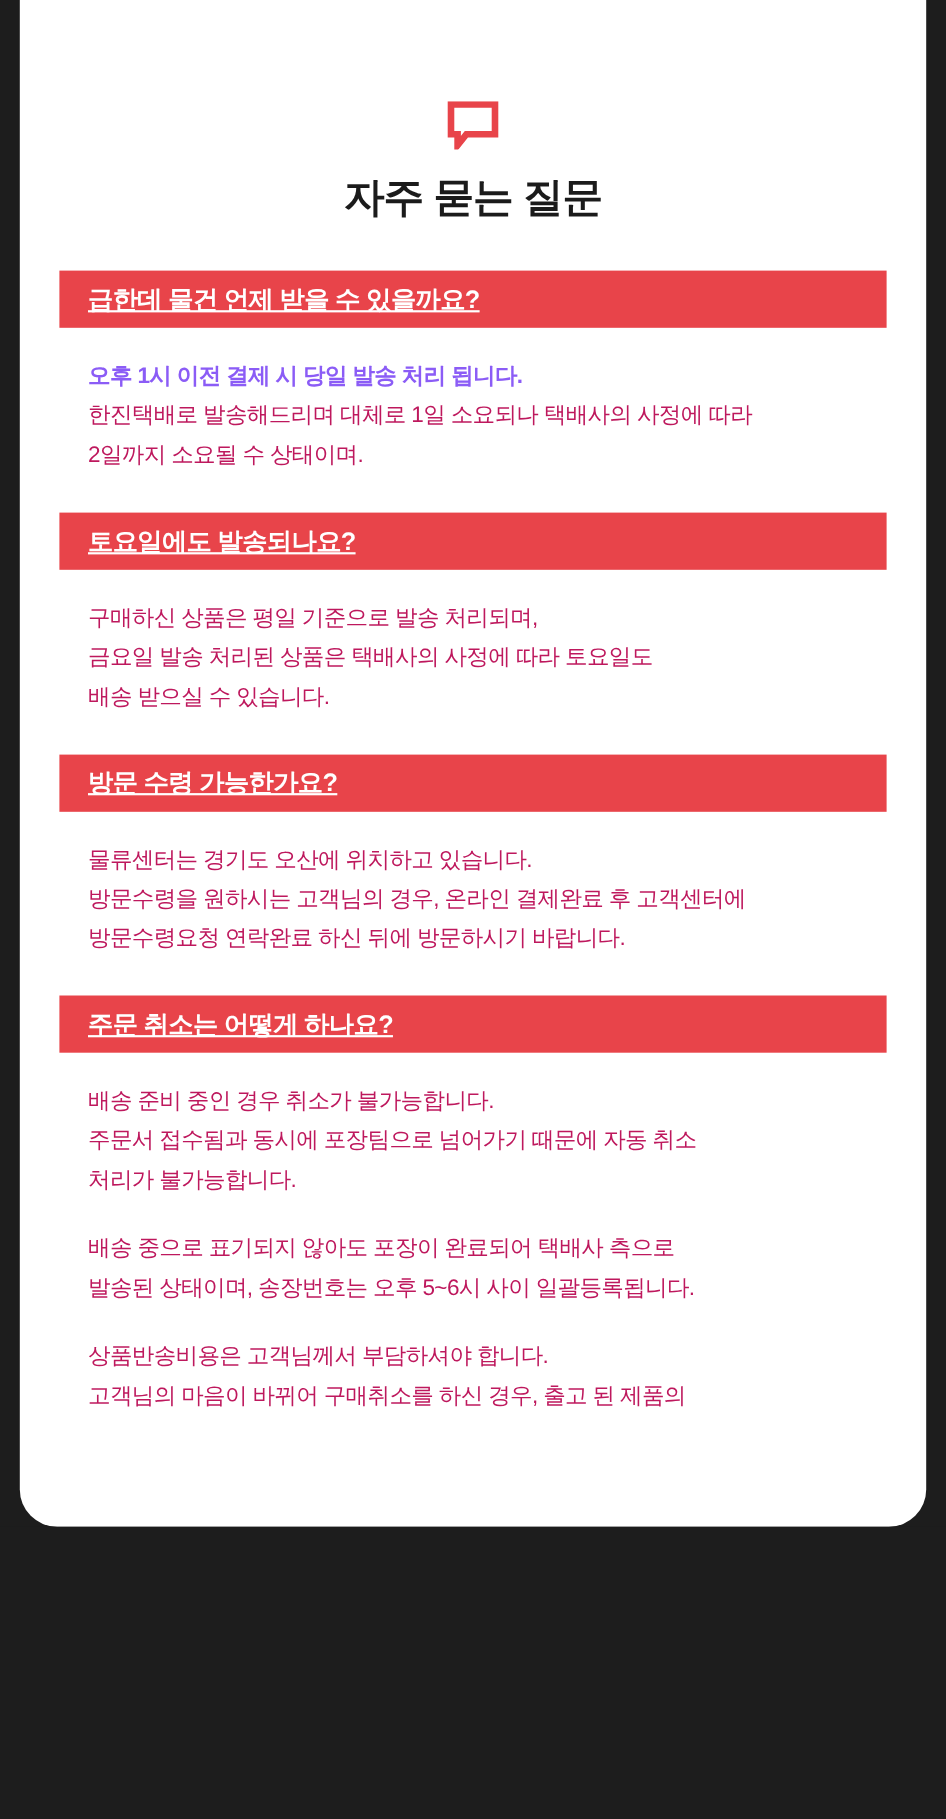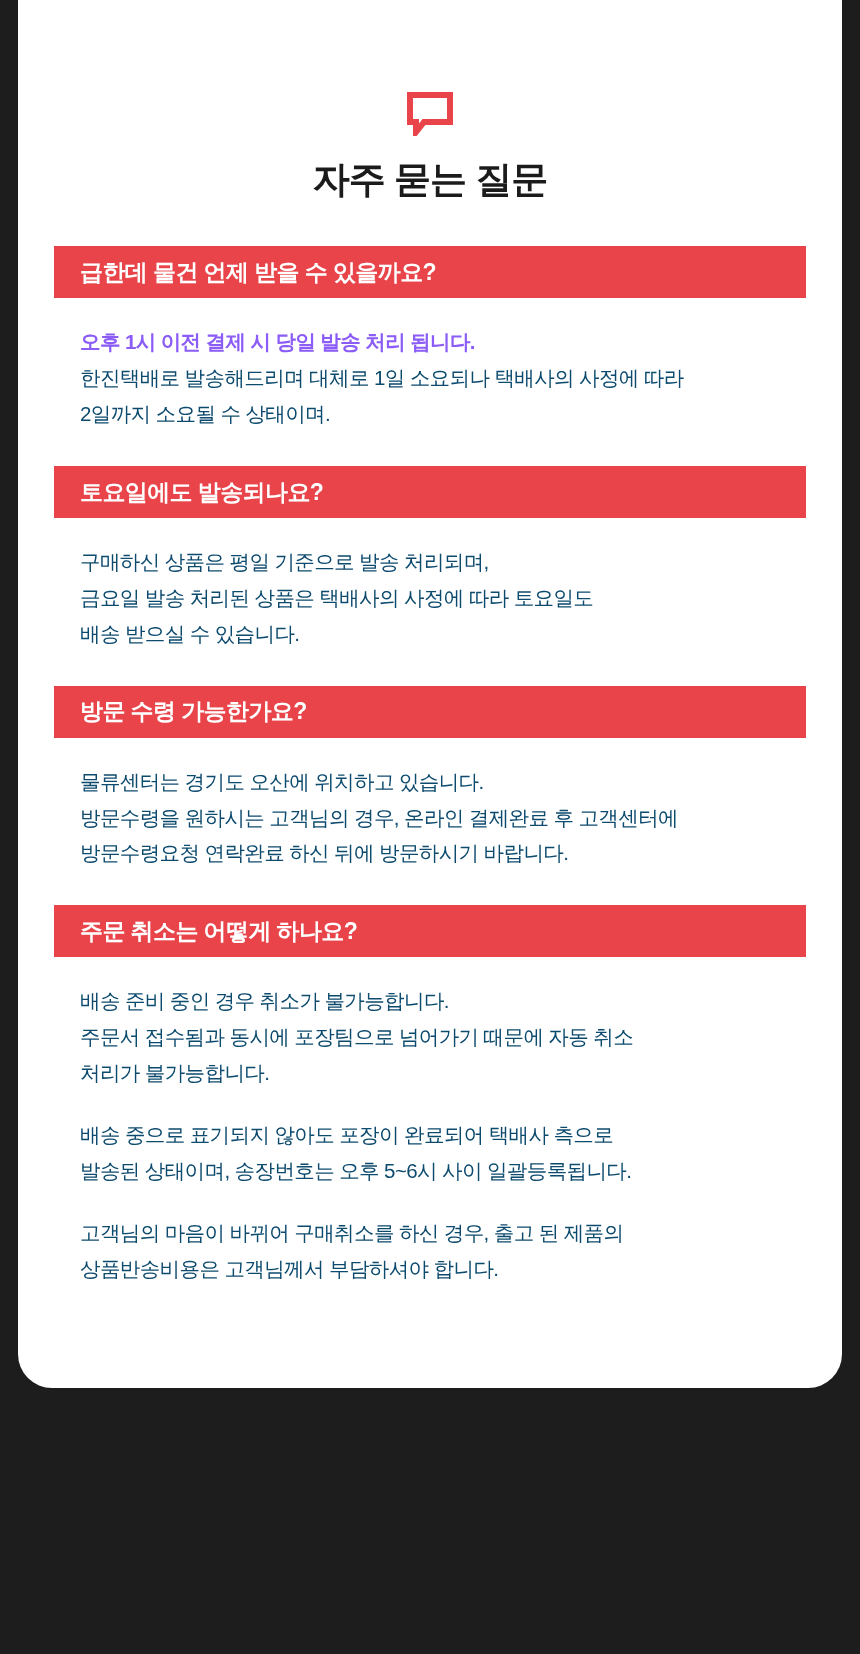--- a/index.html
+++ b/index.html
@@ -74,34 +74,35 @@
     margin-left: 36px;
     margin-right: 36px;
     padding-left: 26px;
     box-sizing: border-box;
   }
   .q-text {
     color: #ffffff;
     font-size: 23px;
     font-weight: bold;
     letter-spacing: -0.6px;
+    text-decoration: underline;
   }
   .a-body {
     padding: 26px 36px 0 62px;
   }
   .a-para {
     margin: 0 0 26px 0;
   }
   .a-para:last-child {
     margin-bottom: 0;
   }
   .a-line {
     font-size: 20.5px;
     line-height: 1.75;
-    color: #0c4a6e;
+    color: #be185d;
     letter-spacing: -0.6px;
     font-weight: 500;
   }
   .a-line.accent {
     color: #8b5cf6;
     font-weight: bold;
   }
 </style>
 </head>
 <body>
@@ -165,22 +166,22 @@
           <div class="a-para">
             <div class="a-line">배송 준비 중인 경우 취소가 불가능합니다.</div>
             <div class="a-line">주문서 접수됨과 동시에 포장팀으로 넘어가기 때문에 자동 취소</div>
             <div class="a-line">처리가 불가능합니다.</div>
           </div>
           <div class="a-para">
             <div class="a-line">배송 중으로 표기되지 않아도 포장이 완료되어 택배사 측으로</div>
             <div class="a-line">발송된 상태이며, 송장번호는 오후 5~6시 사이 일괄등록됩니다.</div>
           </div>
           <div class="a-para">
+            <div class="a-line">상품반송비용은 고객님께서 부담하셔야 합니다.</div>
             <div class="a-line">고객님의 마음이 바뀌어 구매취소를 하신 경우, 출고 된 제품의</div>
-            <div class="a-line">상품반송비용은 고객님께서 부담하셔야 합니다.</div>
           </div>
         </div>
       </div>
 
     </div>
   </div>
 
   <div class="bottom-strip"></div>
 </div>
 

